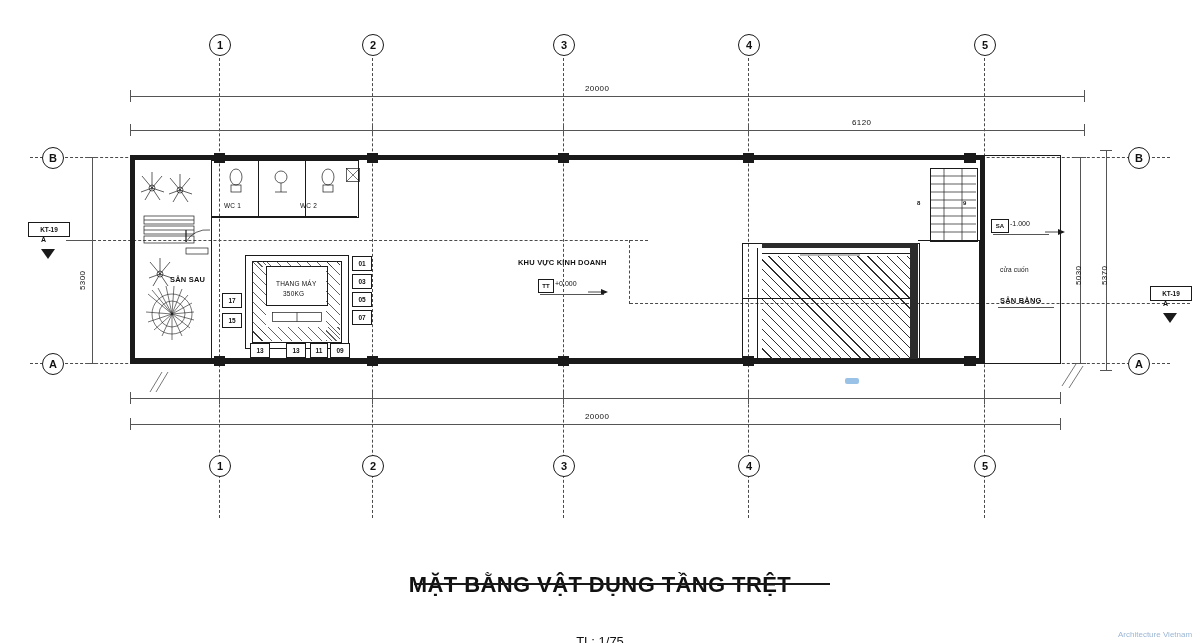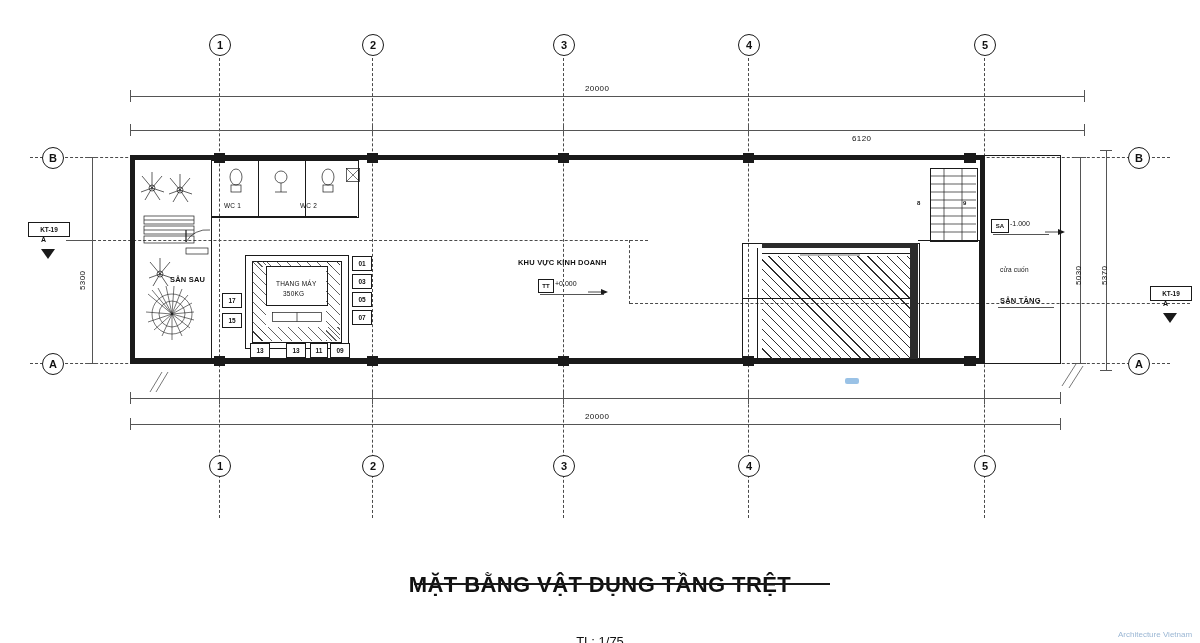--- a/index.html
+++ b/index.html
@@ -97,21 +97,21 @@
   <div class="vline thin" style="left:130px;top:90px;height:12px;"></div>
   <div class="vline thin" style="left:1084px;top:90px;height:12px;"></div>
   <div class="dimtxt" style="left:585px;top:84px;">20000</div>
 
   <div class="hline thin" style="left:130px;top:130px;width:954px;"></div>
   <div class="vline thin" style="left:130px;top:124px;height:12px;"></div>
   <div class="vline thin" style="left:372px;top:124px;height:12px;"></div>
   <div class="vline thin" style="left:563px;top:124px;height:12px;"></div>
   <div class="vline thin" style="left:748px;top:124px;height:12px;"></div>
   <div class="vline thin" style="left:1084px;top:124px;height:12px;"></div>
-  <div class="dimtxt" style="left:852px;top:134px;">6120</div>
+  <div class="dimtxt" style="left:852px;top:118px;">6120</div>
 
   <div class="hline thin" style="left:130px;top:398px;width:930px;"></div>
   <div class="hline thin" style="left:130px;top:424px;width:930px;"></div>
   <div class="vline thin" style="left:130px;top:392px;height:12px;"></div>
   <div class="vline thin" style="left:219px;top:392px;height:12px;"></div>
   <div class="vline thin" style="left:372px;top:392px;height:12px;"></div>
   <div class="vline thin" style="left:563px;top:392px;height:12px;"></div>
   <div class="vline thin" style="left:748px;top:392px;height:12px;"></div>
   <div class="vline thin" style="left:984px;top:392px;height:12px;"></div>
   <div class="vline thin" style="left:1060px;top:392px;height:12px;"></div>
@@ -379,21 +379,21 @@
     <div class="abs" style="left:54px;top:4px;">
       <svg width="20" height="8">
           <line x1="0" y1="4" x2="14" y2="4" stroke="#1a1a1a" stroke-width="0.8"></line>
           <polygon points="20,4 13,1 13,7" fill="#1a1a1a"></polygon>
         </svg>
     </div>
   </div>
   <div class="hline thin" style="left:993px;top:234px;width:56px;"></div>
 
   <div class="lbl sm" style="left:1000px;top:266px;">cửa cuốn</div>
-  <div class="lbl" style="left:1000px;top:296px;">SÂN TẦNG</div>
+  <div class="lbl" style="left:1000px;top:296px;">SÂN BẰNG</div>
   <div class="hline thin" style="left:998px;top:307px;width:56px;"></div>
 
   <div class="wall" style="left:979px;top:240px;width:4px;height:120px;"></div>
 
   <div class="abs" style="left:1060px;top:360px;">
     <svg width="26" height="30">
         <line x1="2" y1="26" x2="16" y2="4" stroke="#555" stroke-width="0.8"></line>
         <line x1="9" y1="28" x2="23" y2="6" stroke="#555" stroke-width="0.8"></line>
       </svg>
   </div>

